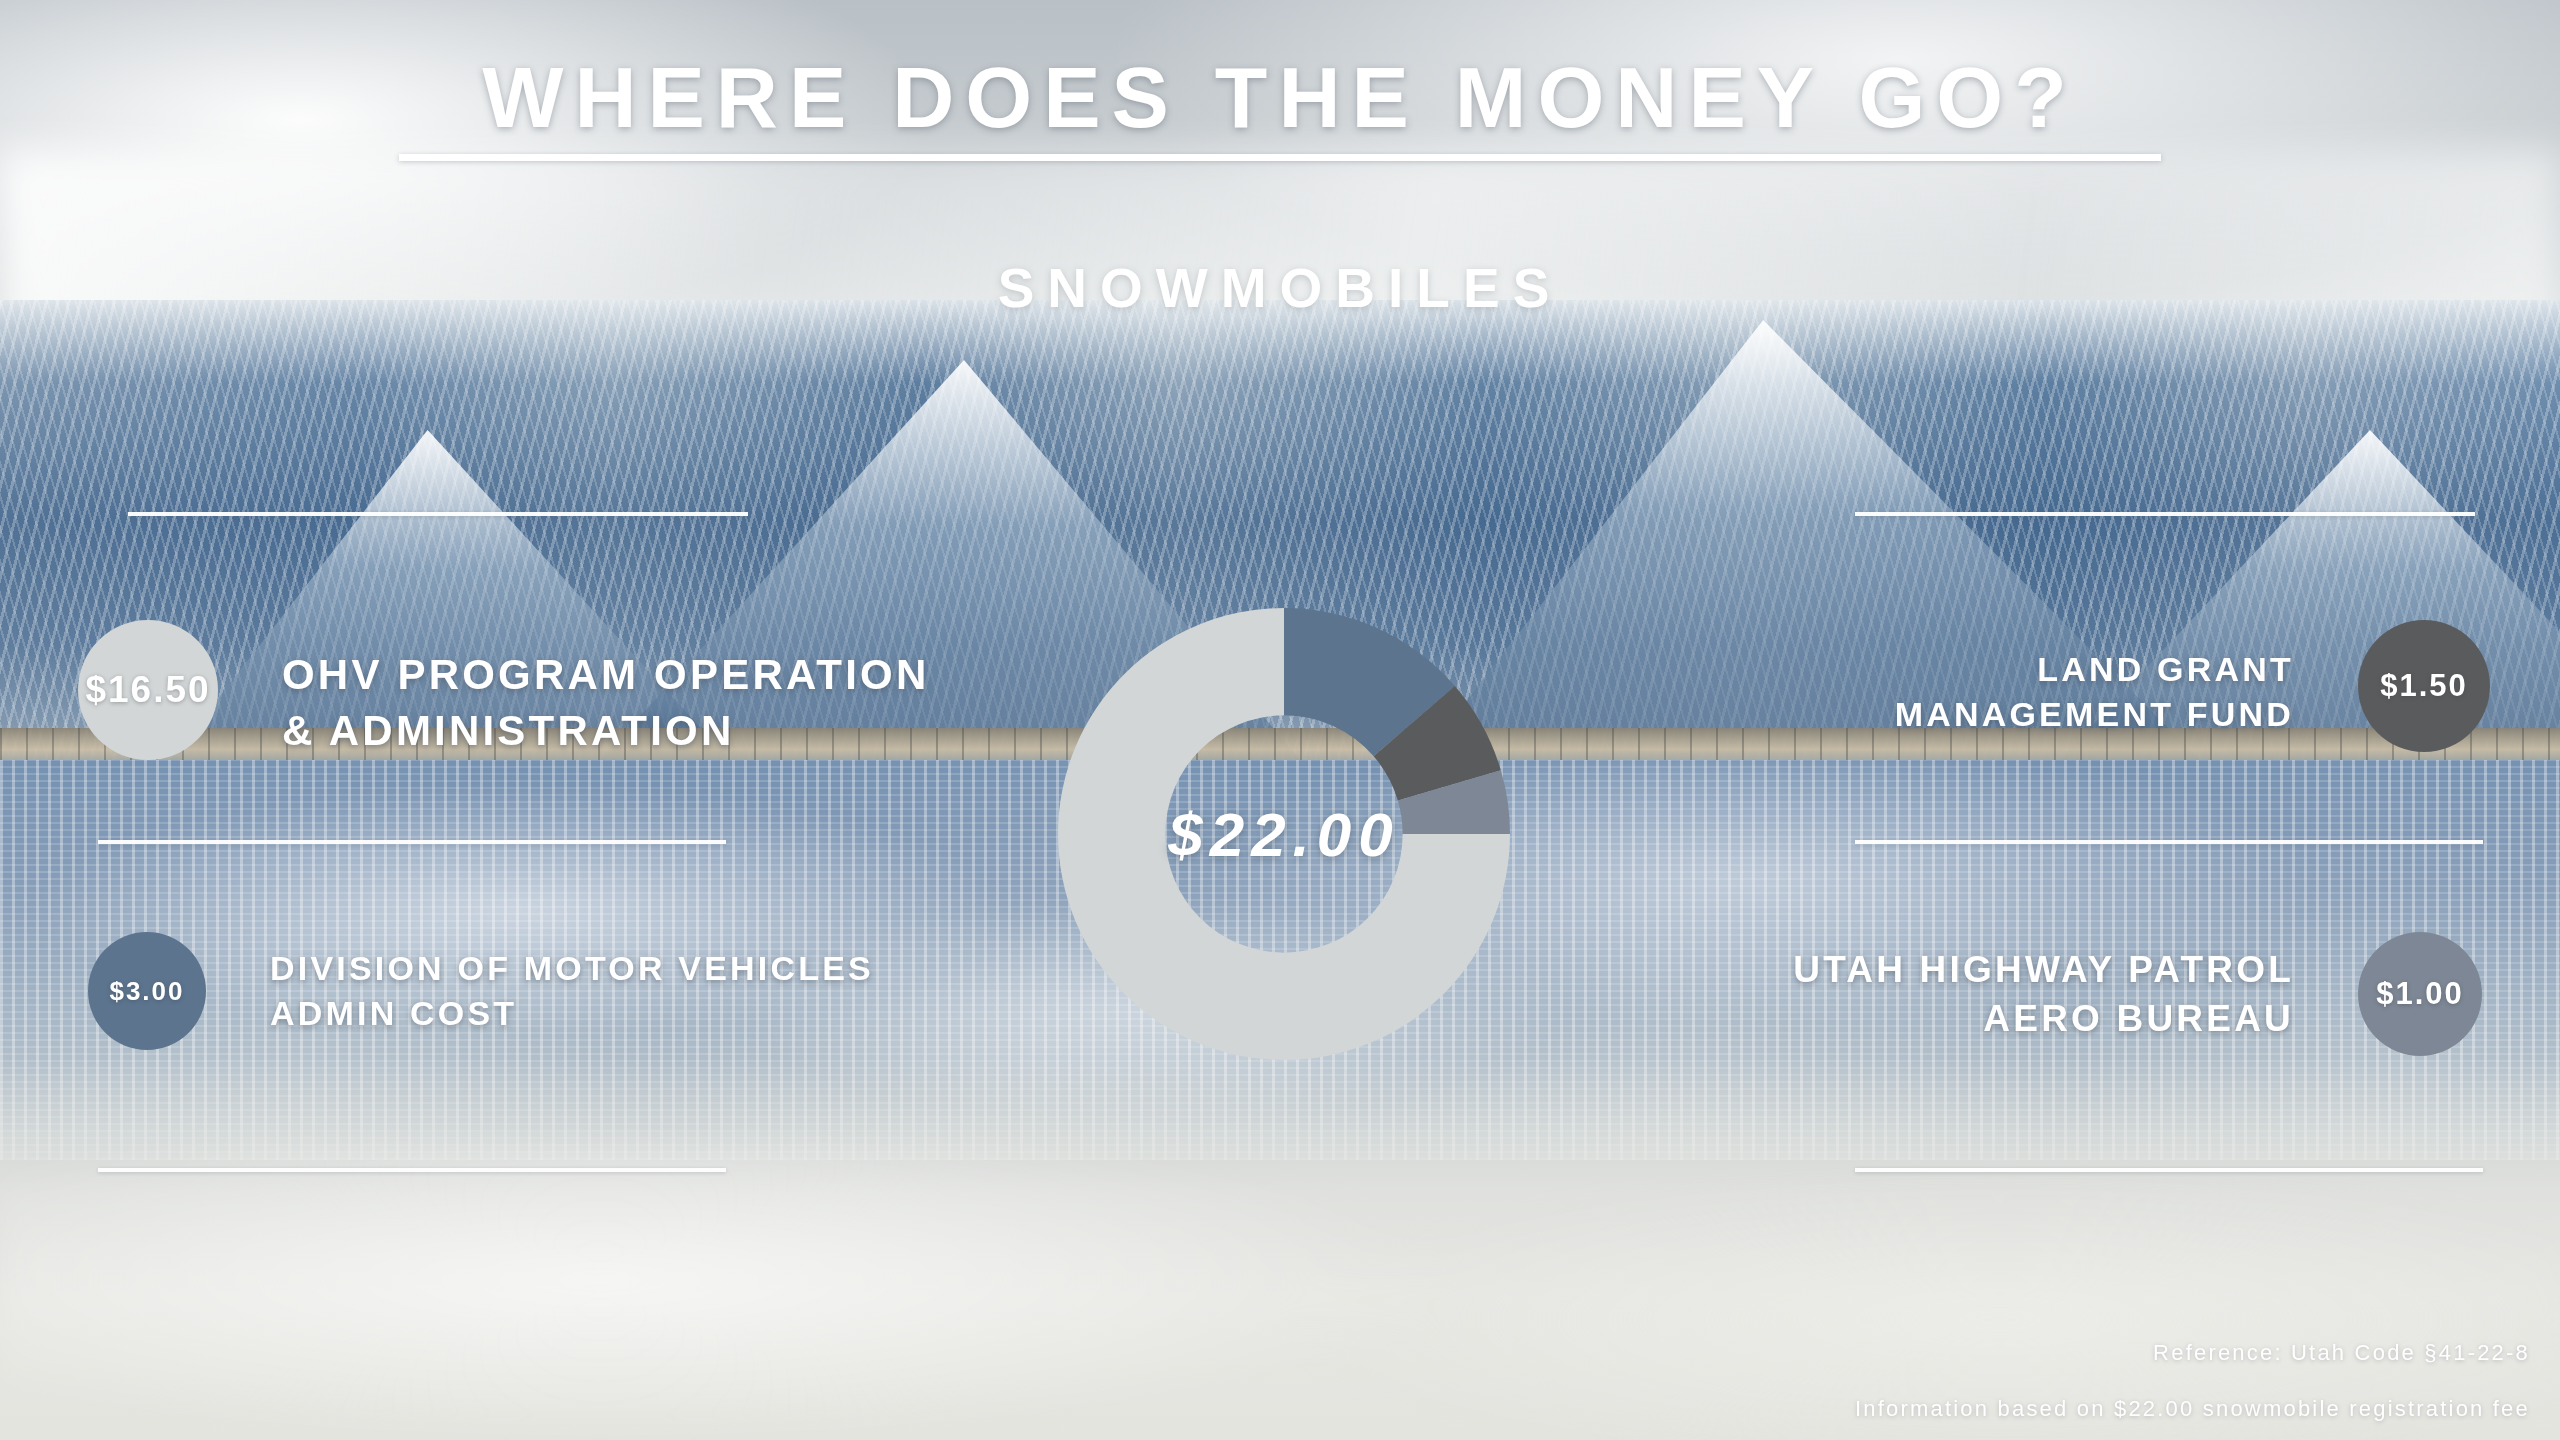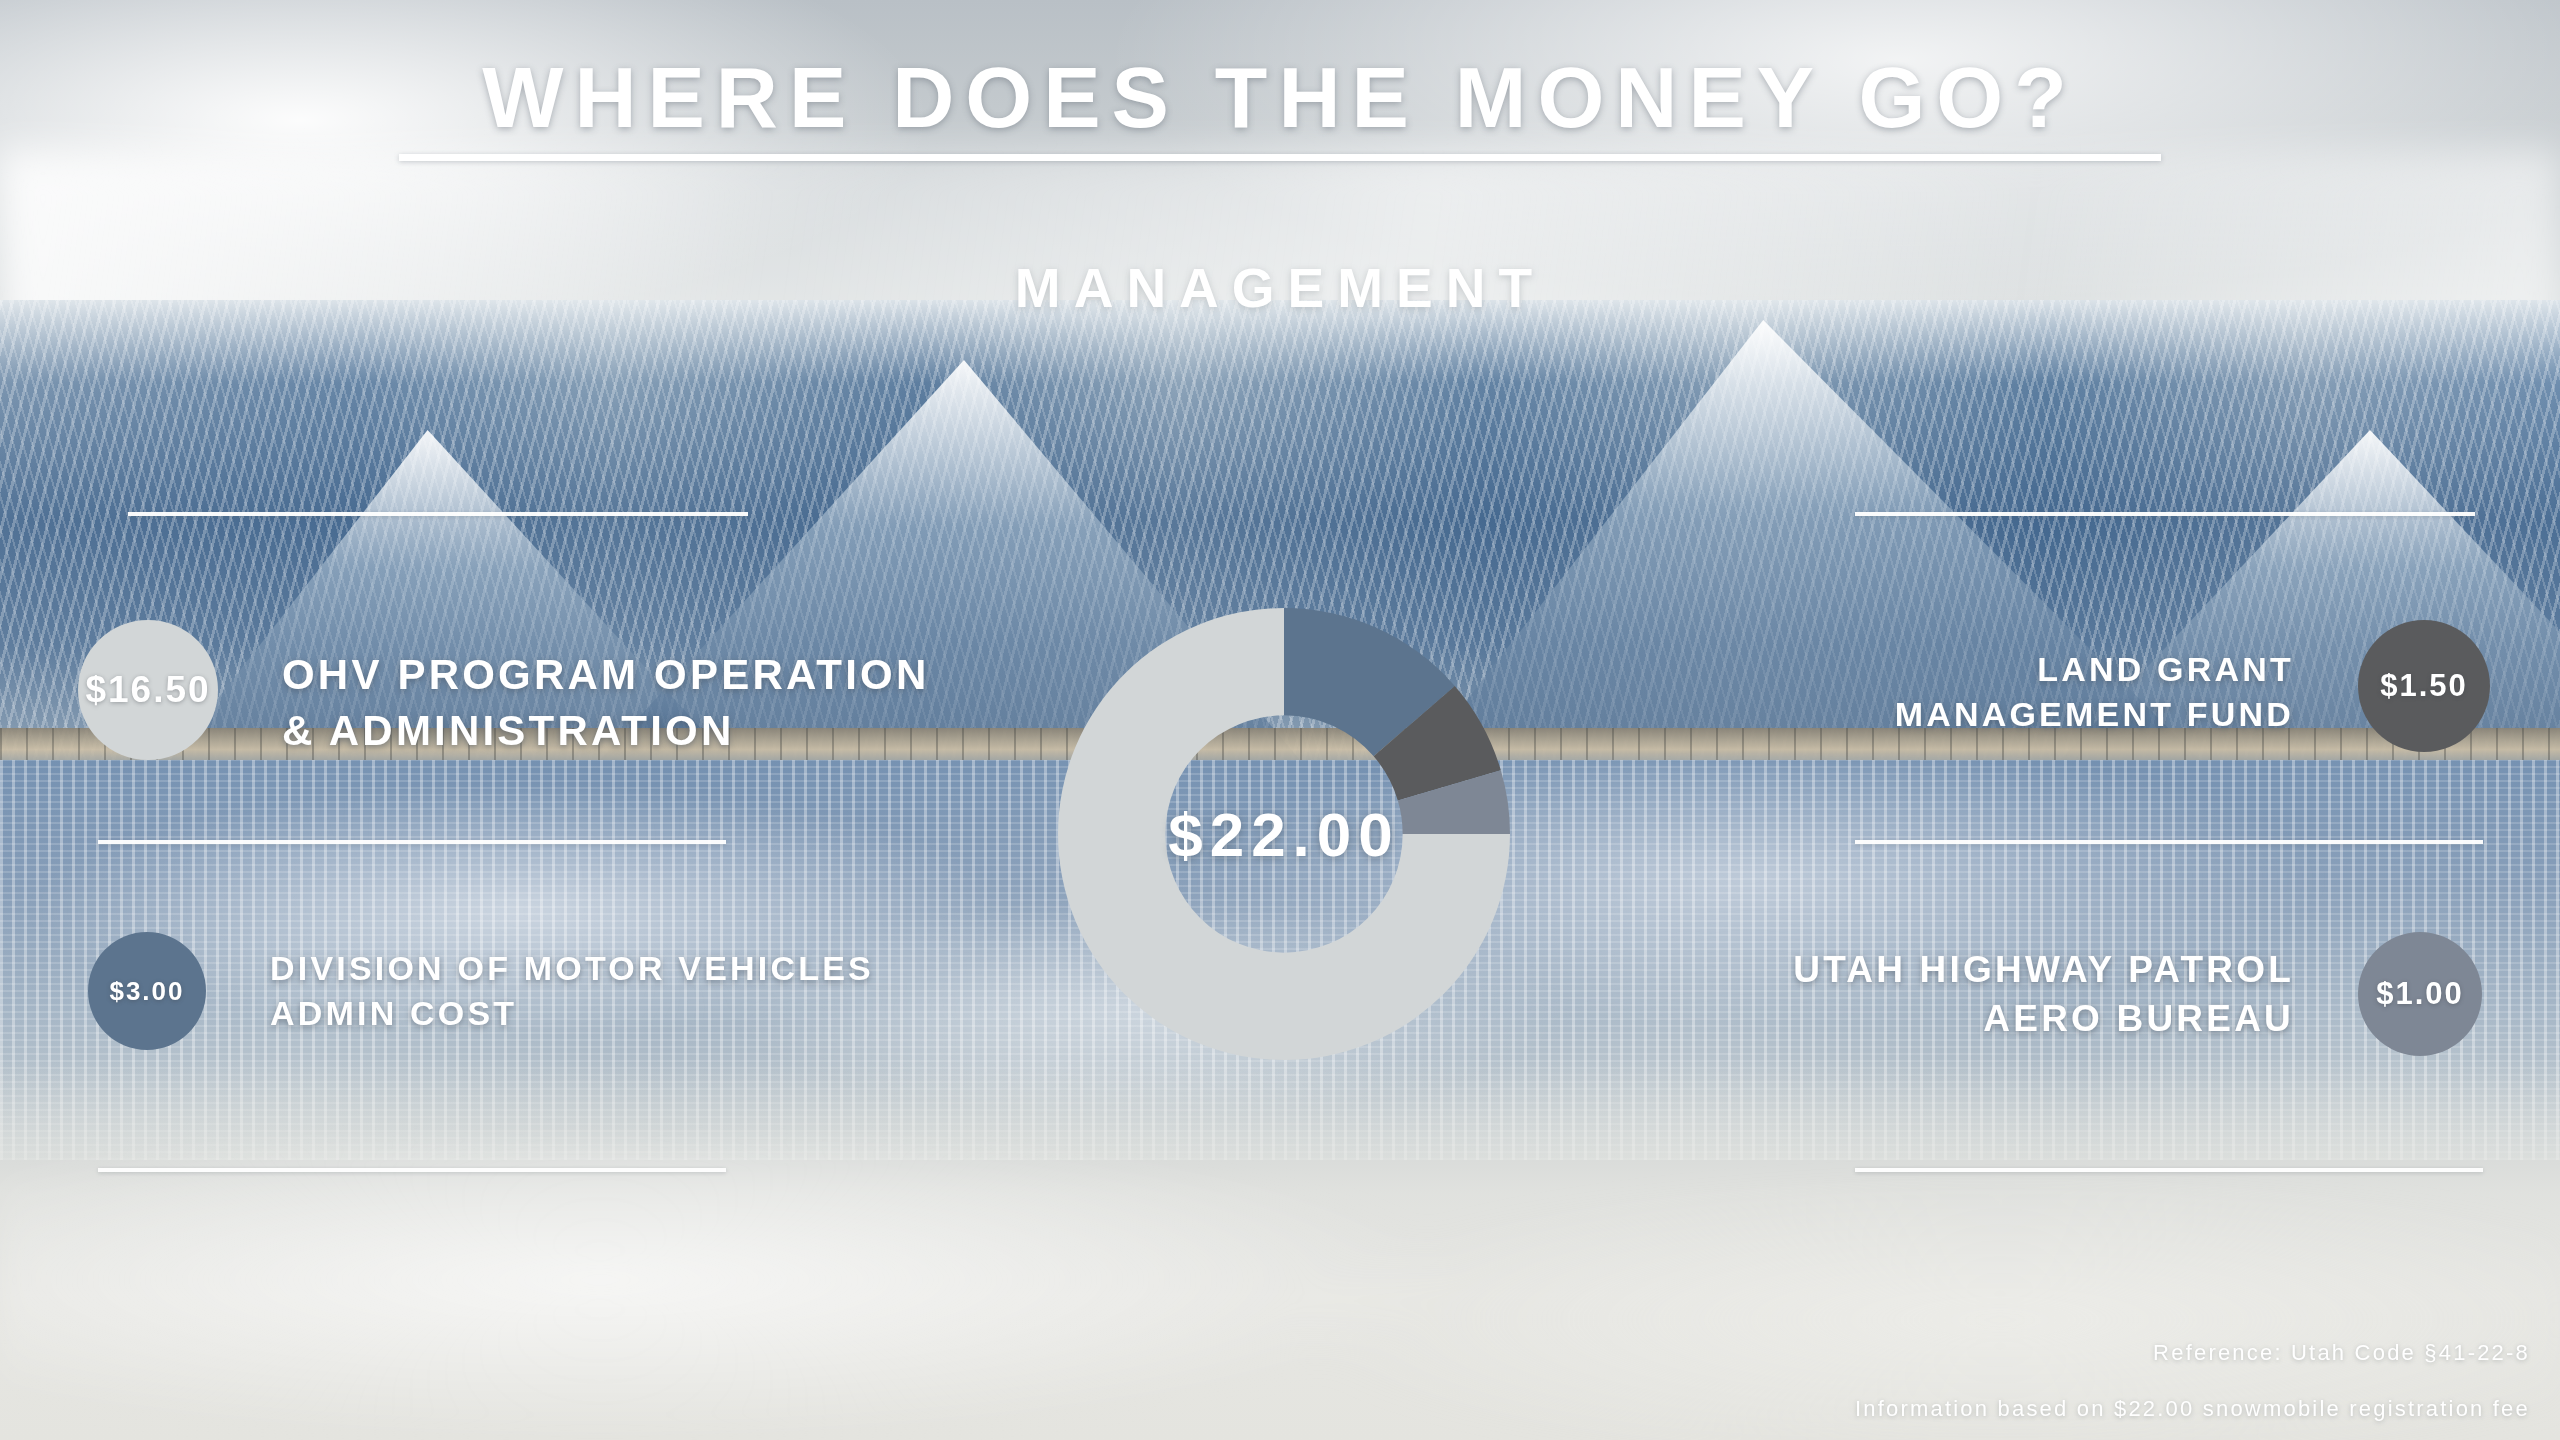--- a/index.html
+++ b/index.html
@@ -153,21 +153,21 @@
   #item-dmv  .bubble { width:118px; height:118px; background:#5c748e; font-size:26px; letter-spacing:2px; }
   #item-land .bubble { width:132px; height:132px; background:#5a5b5d; font-size:31px; letter-spacing:2px; }
   #item-uhp  .bubble { width:124px; height:124px; background:#7e8795; font-size:31px; letter-spacing:2px; }
 
   #item-ohv  .label { font-size:42px; width:680px;margin-top:26px; }
   #item-dmv  .label { font-size:34px; width:620px; }
   #item-land .label { font-size:34px; width:480px;margin-top:12px; }
   #item-uhp  .label { font-size:37px; width:580px; }
 
   
-  .donut-wrap { position:absolute; left:1058px; top:608px; width:452px; height:452px; }
+  .donut-wrap { position:absolute; left:1058px; top:608px; width:452px; height:452px;font-style:italic; }
   .donut-wrap svg { display:block; }
   .donut-center {
     position:absolute; left:0; top:0; width:452px; height:452px;
     display:flex; align-items:center; justify-content:center;
     font-size:62px; font-weight:bold; letter-spacing:7px; color:#fff;
     text-shadow:0 2px 8px rgba(70,85,100,.5);
     pointer-events:none;
   }
 
   
@@ -193,21 +193,21 @@
       <div class="peak p4"></div>
     </div>
     <div class="bg-shore"></div>
     <div class="bg-lake"></div>
     <div class="bg-fog"></div>
     <div class="bg-fog2"></div>
   </div>
 
   <div class="title">WHERE DOES THE MONEY GO?</div>
   <div class="title-rule"></div>
-  <div class="subtitle">MANAGEMENT</div>
+  <div class="subtitle">SNOWMOBILES</div>
 
   <div class="rule l-top"></div>
   <div class="rule l-mid"></div>
   <div class="rule l-bot"></div>
   <div class="rule r-top"></div>
   <div class="rule r-mid"></div>
   <div class="rule r-bot"></div>
 
   <div class="item left" id="item-ohv">
     <div class="bubble" style="background: rgb(210, 214, 215);">$16.50</div>

